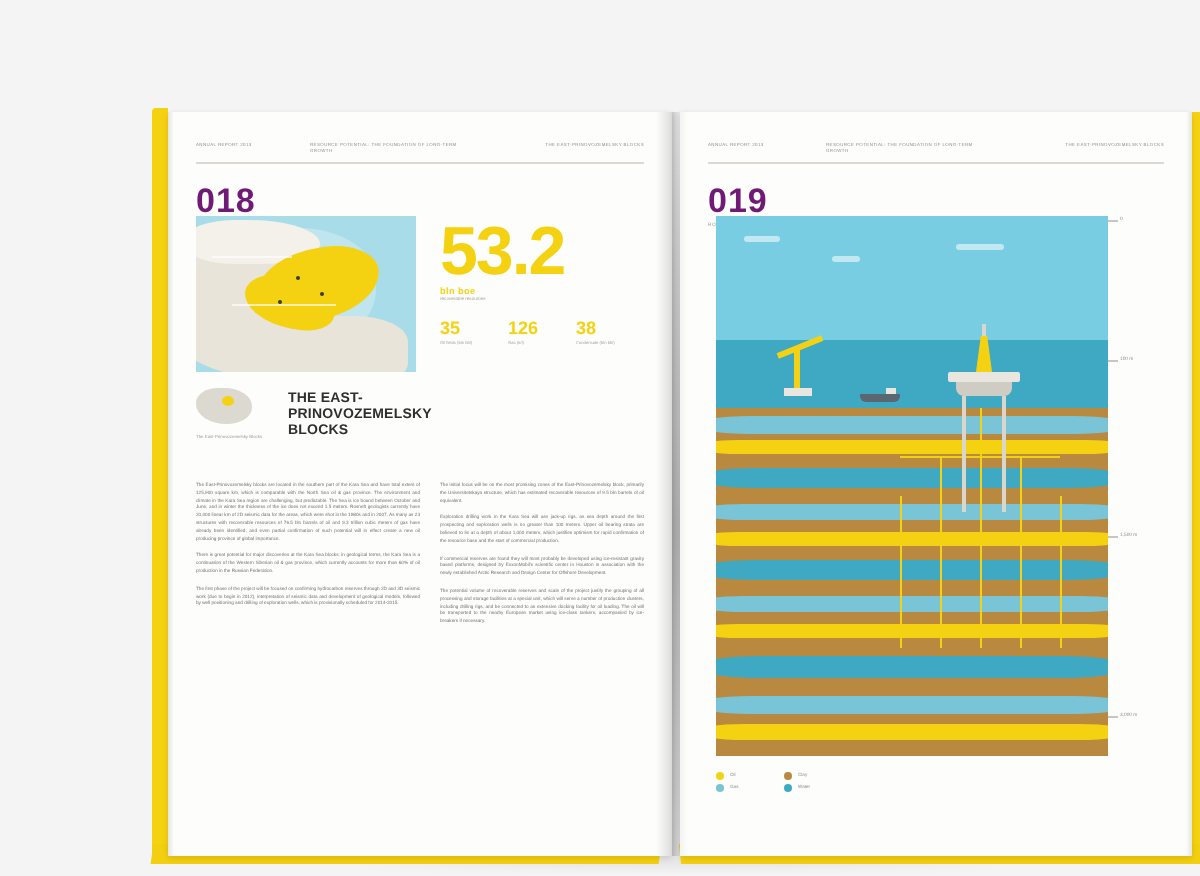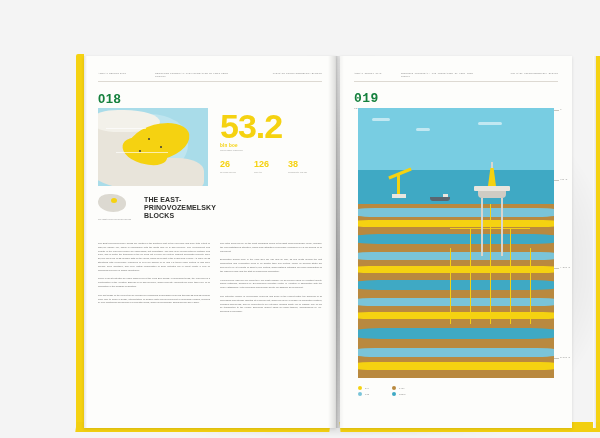--- a/index.html
+++ b/index.html
@@ -35,21 +35,21 @@
   }
   .cover-bottom-r{
     position:absolute;left:300px;top:396px;width:262px;height:10px;background:#f2cf10;
     transform:skewX(6deg);
   }
   .page{
     position:absolute;top:30px;height:372px;background:#fdfdfb;
     box-shadow:0 1px 3px rgba(0,0,0,0.12);
   }
   .page.left{left:44px;width:252px;}
-  .page.right{left:300px;width:232px;font-family:Liberation Mono, monospace;}
+  .page.right{left:300px;width:256px;}
   .gutter{
     position:absolute;left:288px;top:30px;width:16px;height:372px;
     background:linear-gradient(to right, rgba(0,0,0,0.00) 0%, rgba(0,0,0,0.10) 40%, rgba(0,0,0,0.16) 52%, rgba(0,0,0,0.04) 75%, rgba(0,0,0,0) 100%);
   }
   .page-edge-l{
     position:absolute;left:44px;top:30px;width:3px;height:372px;
     background:linear-gradient(to right,#e6e4de,#fdfdfb);
   }
   .page-edge-r{
     position:absolute;left:553px;top:30px;width:3px;height:372px;
@@ -69,21 +69,21 @@
   .runhead .rh.right{text-align:right;width:74px;}
   .rule{
     position:absolute;left:14px;right:14px;top:25px;height:1px;background:#ddd9d2;
   }
 
   
   .folio{
     position:absolute;left:14px;top:36px;
   }
   .folio .num{
-    font-size:13px;font-weight:700;color:#15803d;letter-spacing:0.5px;line-height:1;
+    font-size:17px;font-weight:700;color:#701a75;letter-spacing:0.5px;line-height:1;
   }
   .folio .cap{
     font-size:2.4px;letter-spacing:0.3px;color:#9a9a9a;text-transform:uppercase;margin-top:2px;
   }
 
   
   .map{
     position:absolute;left:14px;top:52px;width:110px;height:78px;
     background:#a8dbe8;overflow:hidden;
   }
@@ -266,21 +266,21 @@
       </div>
 
       <div class="bignum">
         <div class="n">53.2</div>
         <div class="u">bln boe</div>
         <div class="sub">recoverable resources</div>
       </div>
 
       <div class="stats">
         <div class="st">
-          <div class="v">26</div>
+          <div class="v">35</div>
           <div class="k">Oil fields (bln bbl)</div>
         </div>
         <div class="st">
           <div class="v">126</div>
           <div class="k">Gas (tcf)</div>
         </div>
         <div class="st">
           <div class="v">38</div>
           <div class="k">Condensate (bln bbl)</div>
         </div>

